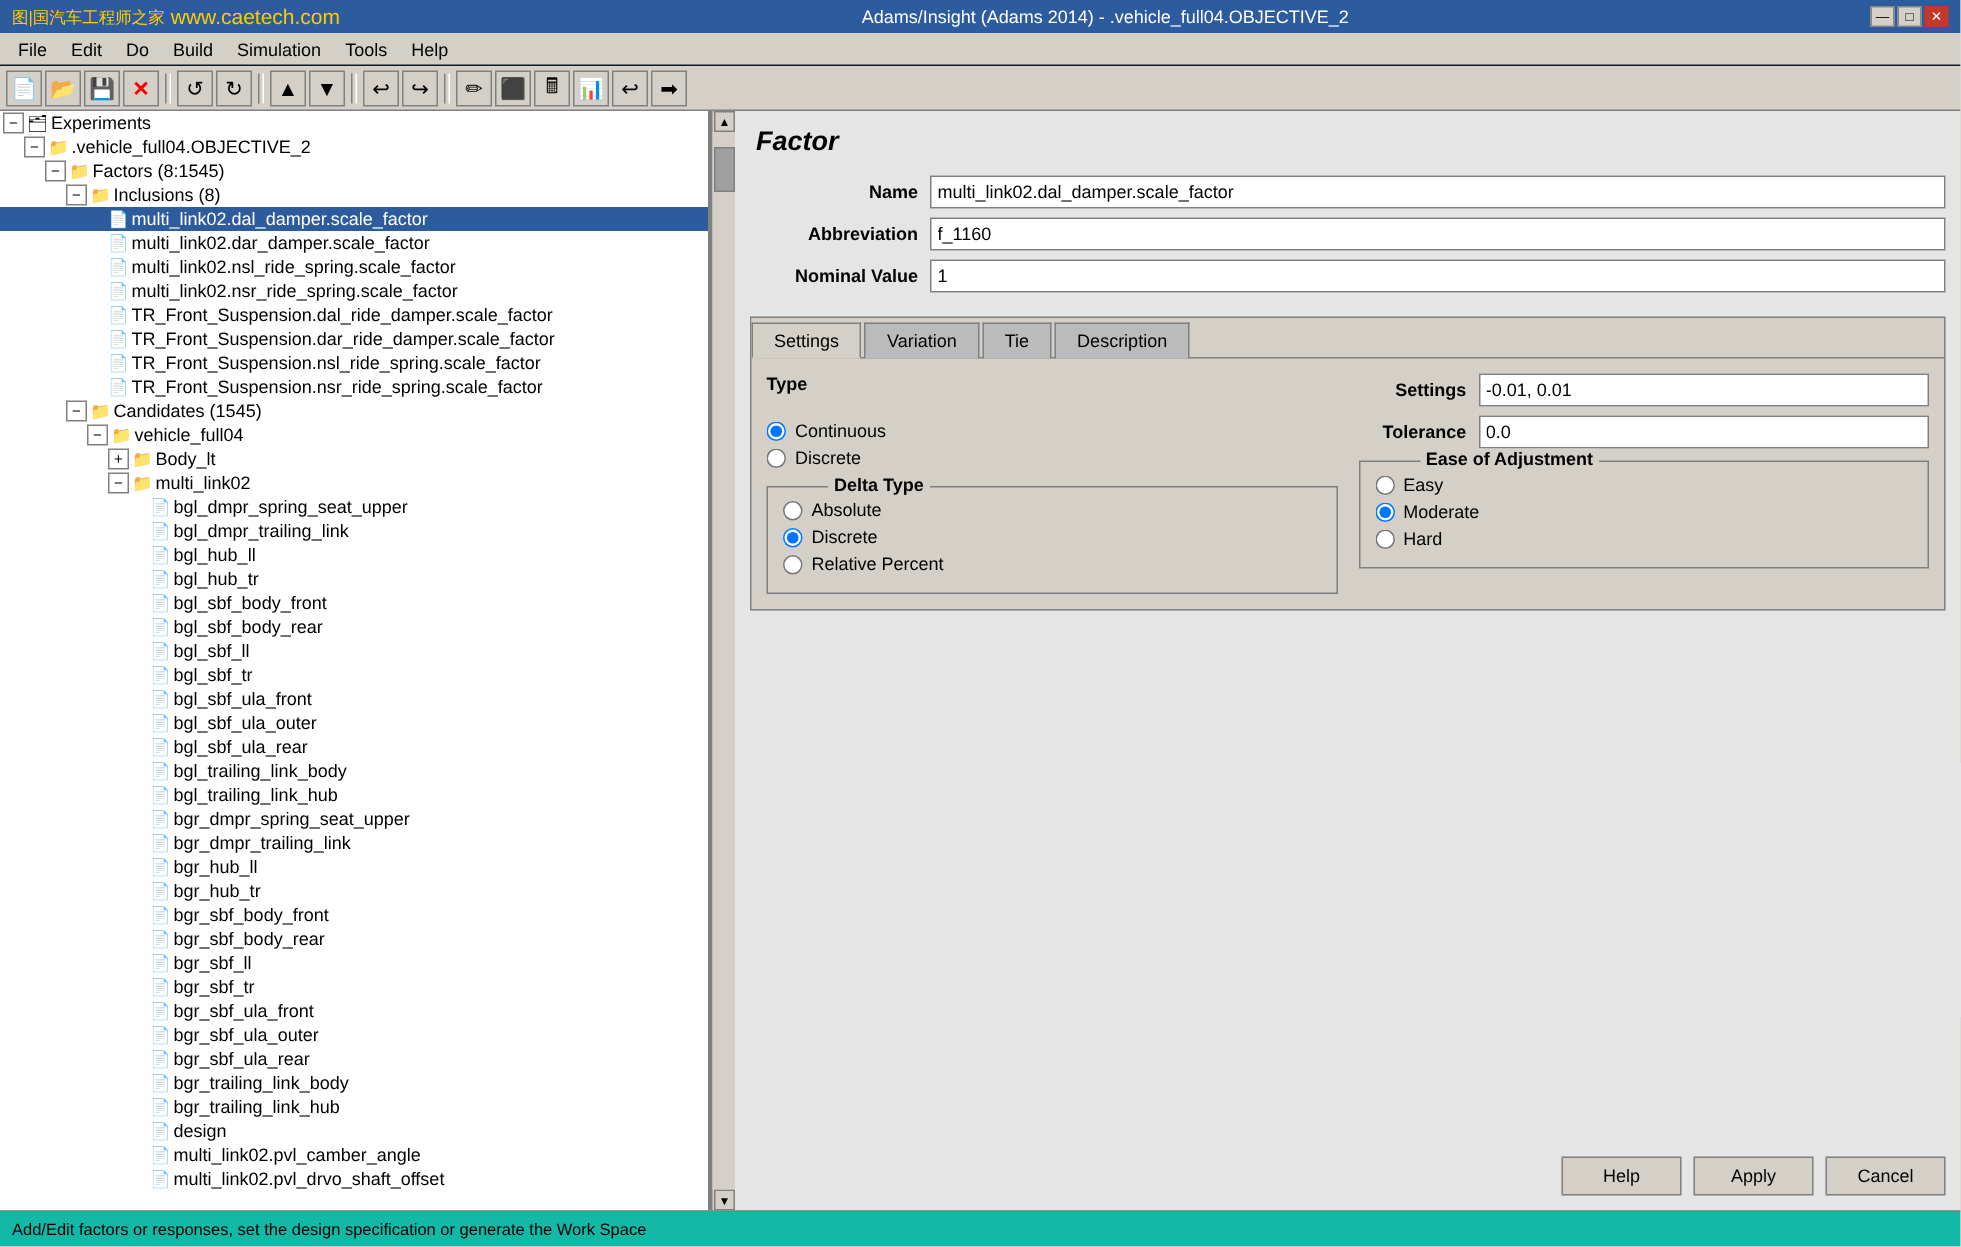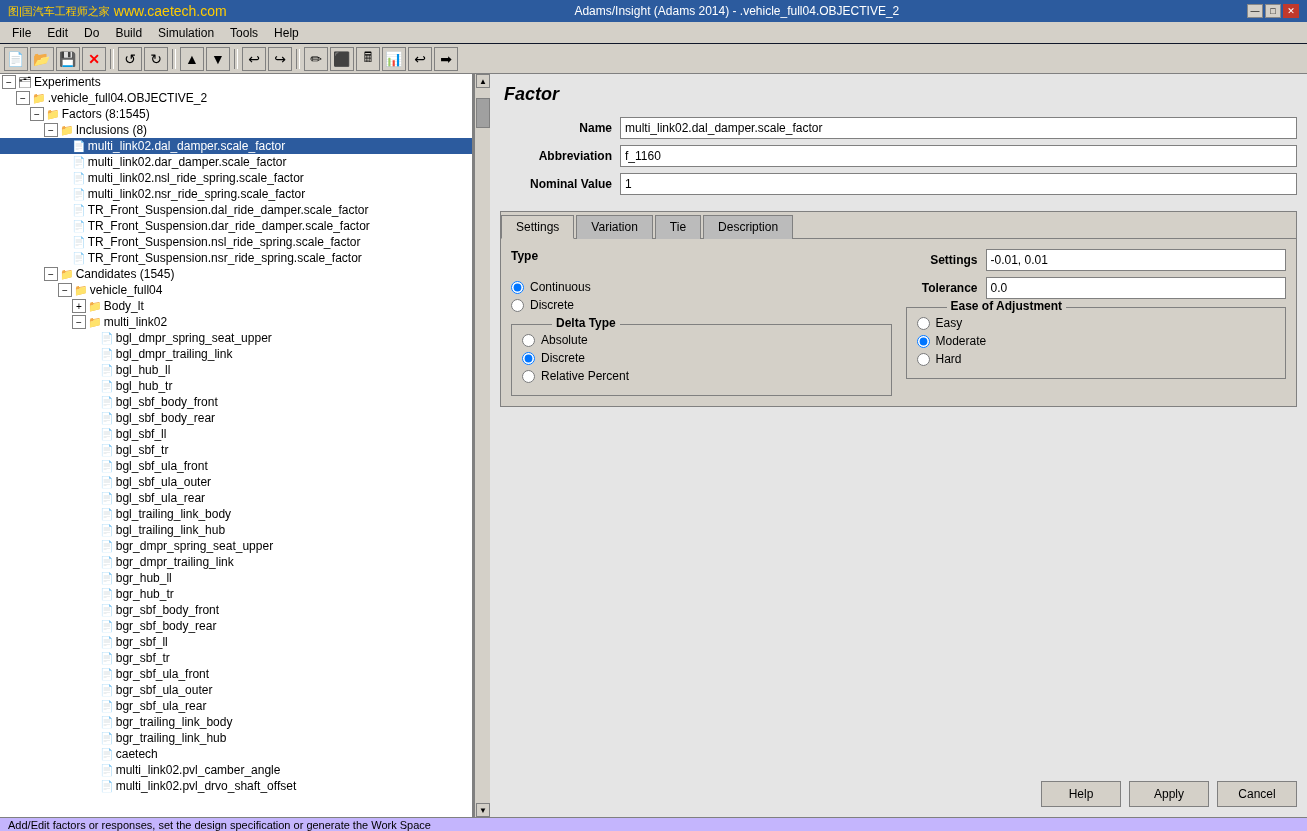--- a/index.html
+++ b/index.html
@@ -276,22 +276,22 @@
       display: flex;
       align-items: center;
       margin-bottom: 4px;
     }
     .radio-row input[type="radio"] {
       margin-right: 6px;
     }
 
     
     .bottom-bar {
-      height: 14px;
-      background: #c4b5fd;
+      height: 24px;
+      background: #14b8a6;
       border-top: 1px solid #808080;
       display: flex;
       align-items: center;
       padding: 0 8px;
       font-size: 11px;
     }
 
     
     .action-buttons {
       display: flex;
@@ -607,21 +607,21 @@
           <span>bgr_trailing_link_body</span>
         </div>
         <div class="tree-item" style="padding-left: 86px;">
           <span style="width:14px;display:inline-block;"></span>
           <span class="tree-icon">📄</span>
           <span>bgr_trailing_link_hub</span>
         </div>
         <div class="tree-item" style="padding-left: 86px;">
           <span style="width:14px;display:inline-block;"></span>
           <span class="tree-icon">📄</span>
-          <span>caetech</span>
+          <span>design</span>
         </div>
         <div class="tree-item" style="padding-left: 86px;">
           <span style="width:14px;display:inline-block;"></span>
           <span class="tree-icon">📄</span>
           <span>multi_link02.pvl_camber_angle</span>
         </div>
         <div class="tree-item" style="padding-left: 86px;">
           <span style="width:14px;display:inline-block;"></span>
           <span class="tree-icon">📄</span>
           <span>multi_link02.pvl_drvo_shaft_offset</span>

